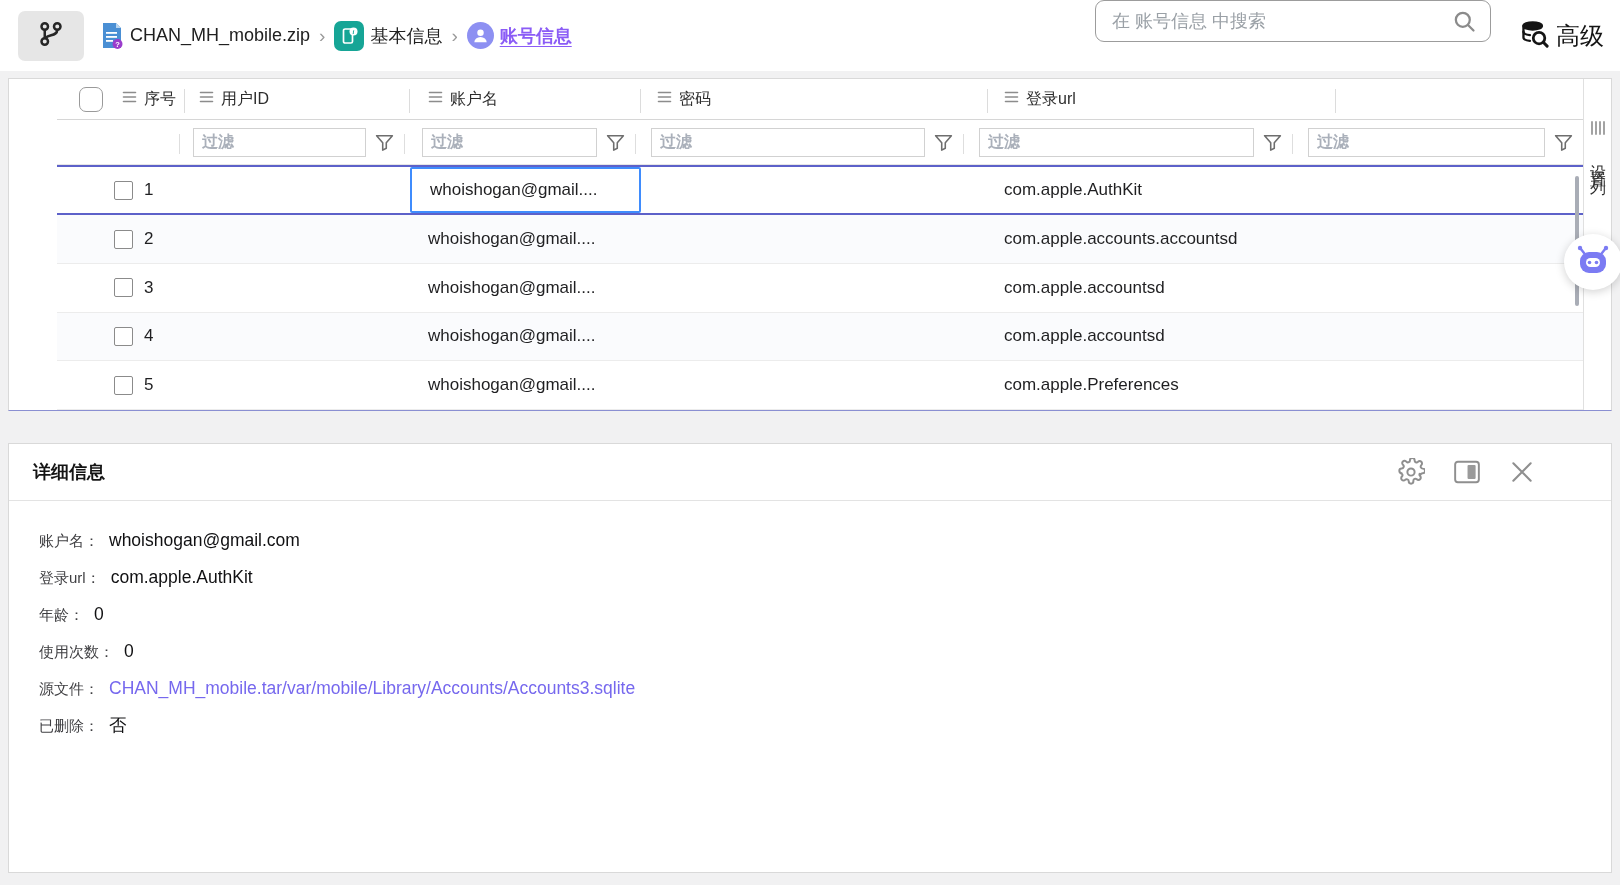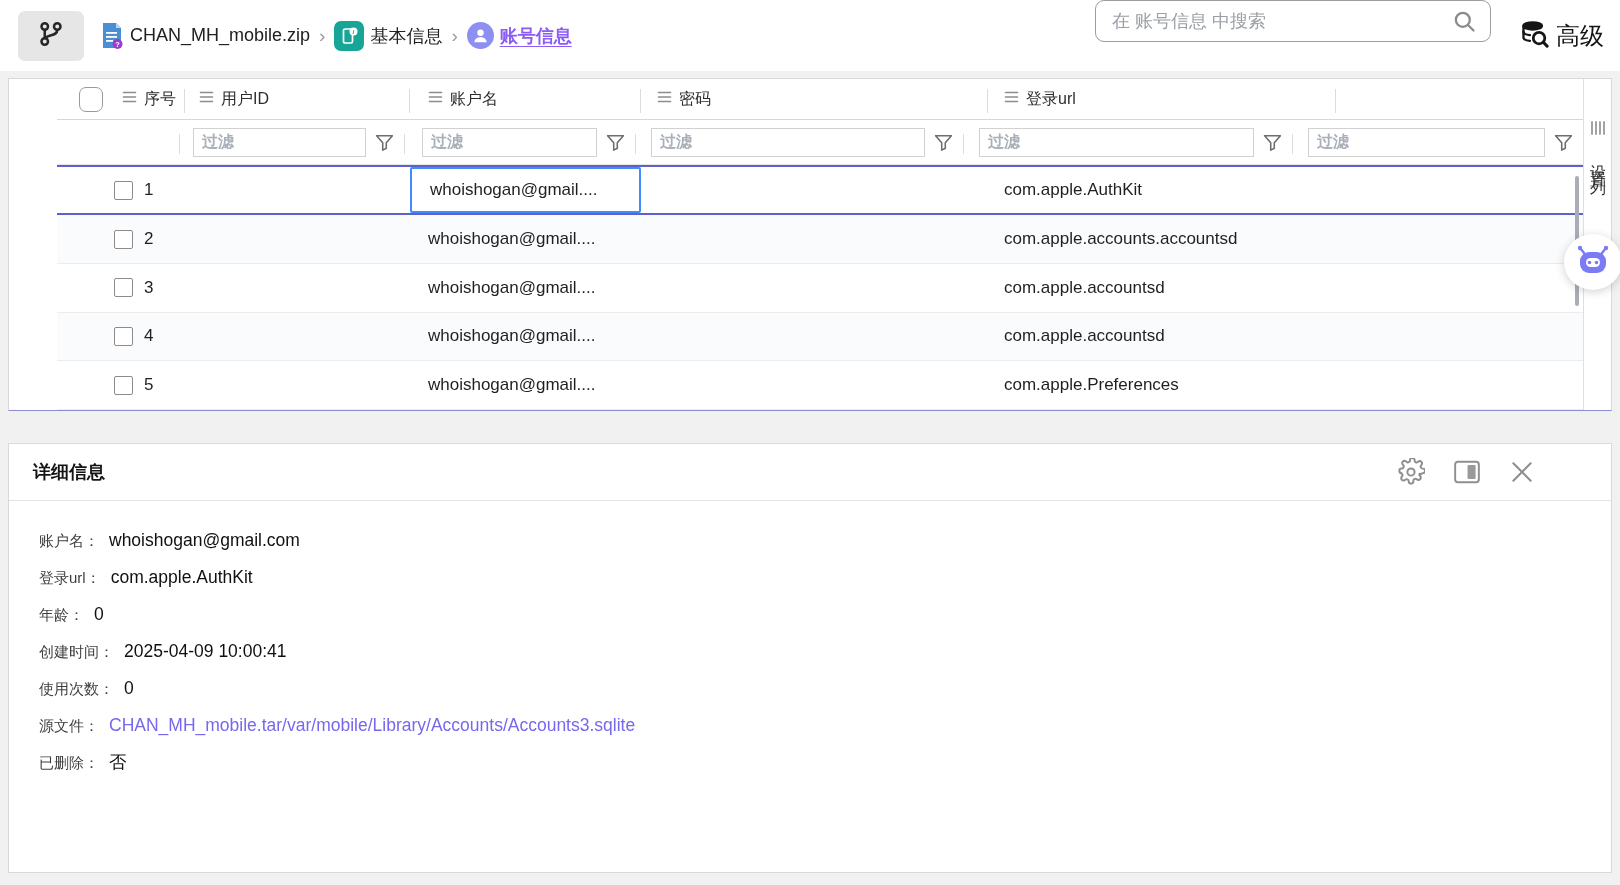--- a/index.html
+++ b/index.html
@@ -361,24 +361,20 @@
     </div>
     <div class="dfield">
       <span class="dlabel">登录url：</span>
       <span class="dvalue">com.apple.AuthKit</span>
     </div>
     <div class="dfield">
       <span class="dlabel">年龄：</span>
       <span class="dvalue">0</span>
     </div>
     <div class="dfield">
-      <span class="dlabel">创建时间：</span>
-      <span class="dvalue">2025-04-09 10:00:41</span>
-    </div>
-    <div class="dfield">
       <span class="dlabel">使用次数：</span>
       <span class="dvalue">0</span>
     </div>
     <div class="dfield">
       <span class="dlabel">源文件：</span>
       <span class="dvalue link">CHAN_MH_mobile.tar/var/mobile/Library/Accounts/Accounts3.sqlite</span>
     </div>
     <div class="dfield">
       <span class="dlabel">已删除：</span>
       <span class="dvalue">否</span>

